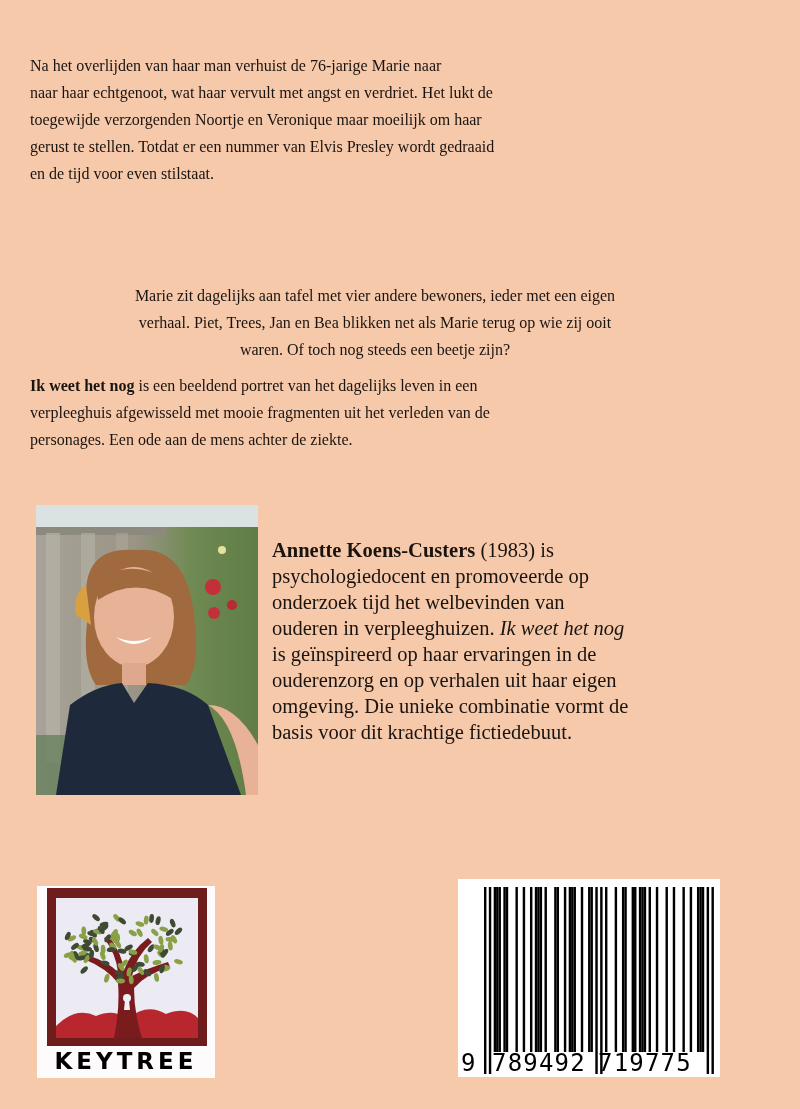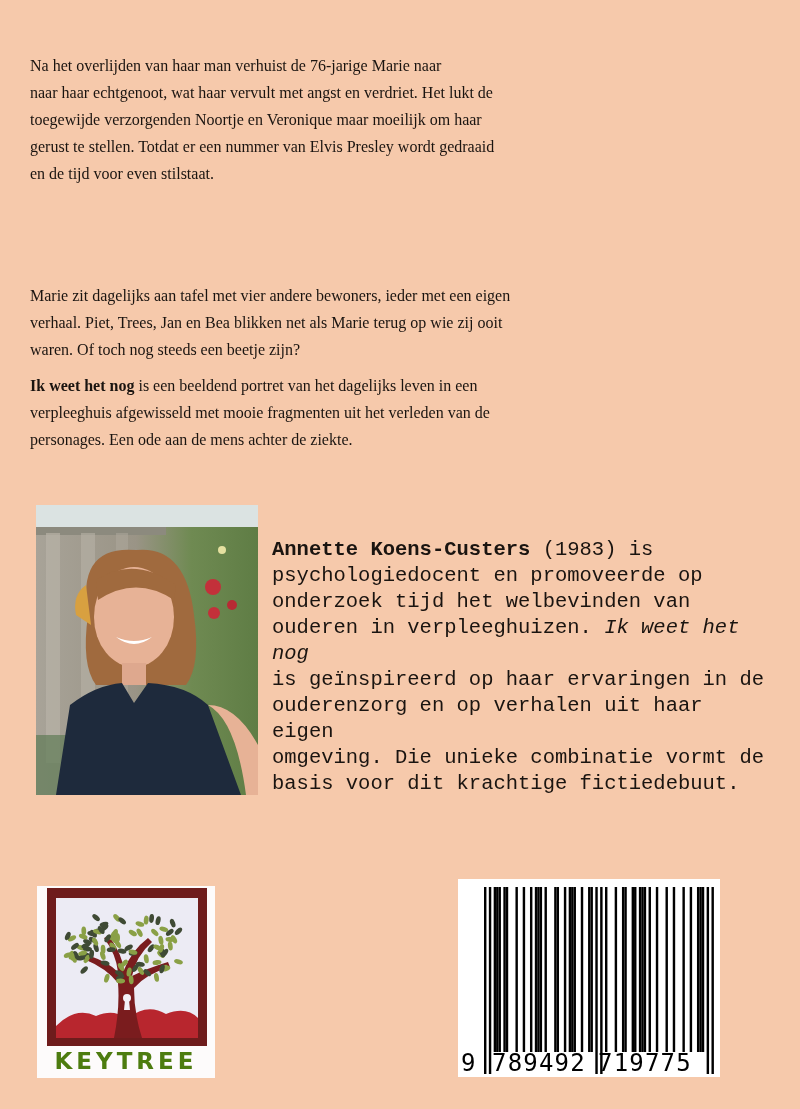--- a/index.html
+++ b/index.html
@@ -8,47 +8,47 @@
       background: #F6C9AB;
       font-family: "Liberation Serif", "DejaVu Serif", serif;
       color: #1a1410;
     }
     .para {
       position: absolute; left: 30px; width: 690px;
       font-size: 16px; line-height: 27px; margin: 0;
     }
     .para b { font-weight: bold; }
     #p1 { top: 52px; }
-    #p2 { top: 282px; }
+    #p2 { top: 282px; text-align: center; }
     #p3 { top: 372px; }
     .photo {
       position: absolute; left: 36px; top: 505px; width: 222px; height: 290px;
       overflow: hidden;
       background: linear-gradient(180deg, #d8e2e2 0%, #c9cfc4 12%, #9aa088 40%, #6b7a55 100%);
     }
     .bio {
       position: absolute; left: 272px; top: 537px; width: 500px;
-      font-size: 20.5px; line-height: 26px; margin: 0; font-family: Liberation Mono, monospace;
+      font-size: 20.5px; line-height: 26px; margin: 0;
     }
     .logo {
       position: absolute; left: 37px; top: 886px; width: 178px; height: 192px;
       background: #fdfbfb;
     }
     .logo-frame {
       position: absolute; left: 10px; top: 2px; width: 160px; height: 158px;
       background: #6e1c1c;
     }
     .logo-inner {
       position: absolute; left: 9px; top: 10px; width: 142px; height: 140px;
       background: #ecebf4; overflow: hidden;
     }
     .logo-text {
       position: absolute; left: 0; top: 162px; width: 178px; text-align: center;
       font-family: "DejaVu Sans", "Liberation Sans", sans-serif; font-weight: bold;
-      font-size: 23px; letter-spacing: 4px; color: #4d7c0f;
+      font-size: 23px; letter-spacing: 4px; color: #000000;
     }
     .barcode {
       position: absolute; left: 458px; top: 879px; width: 262px; height: 198px;
       background: #ffffff;
     }
     .barcode svg { position: absolute; left: 0; top: 0; }
     .bc-digits {
       position: absolute; left: 0; top: 170px; width: 262px; height: 28px;
       font-family: "DejaVu Sans Mono", "Liberation Mono", monospace; font-size: 24px;
       color: #000;

